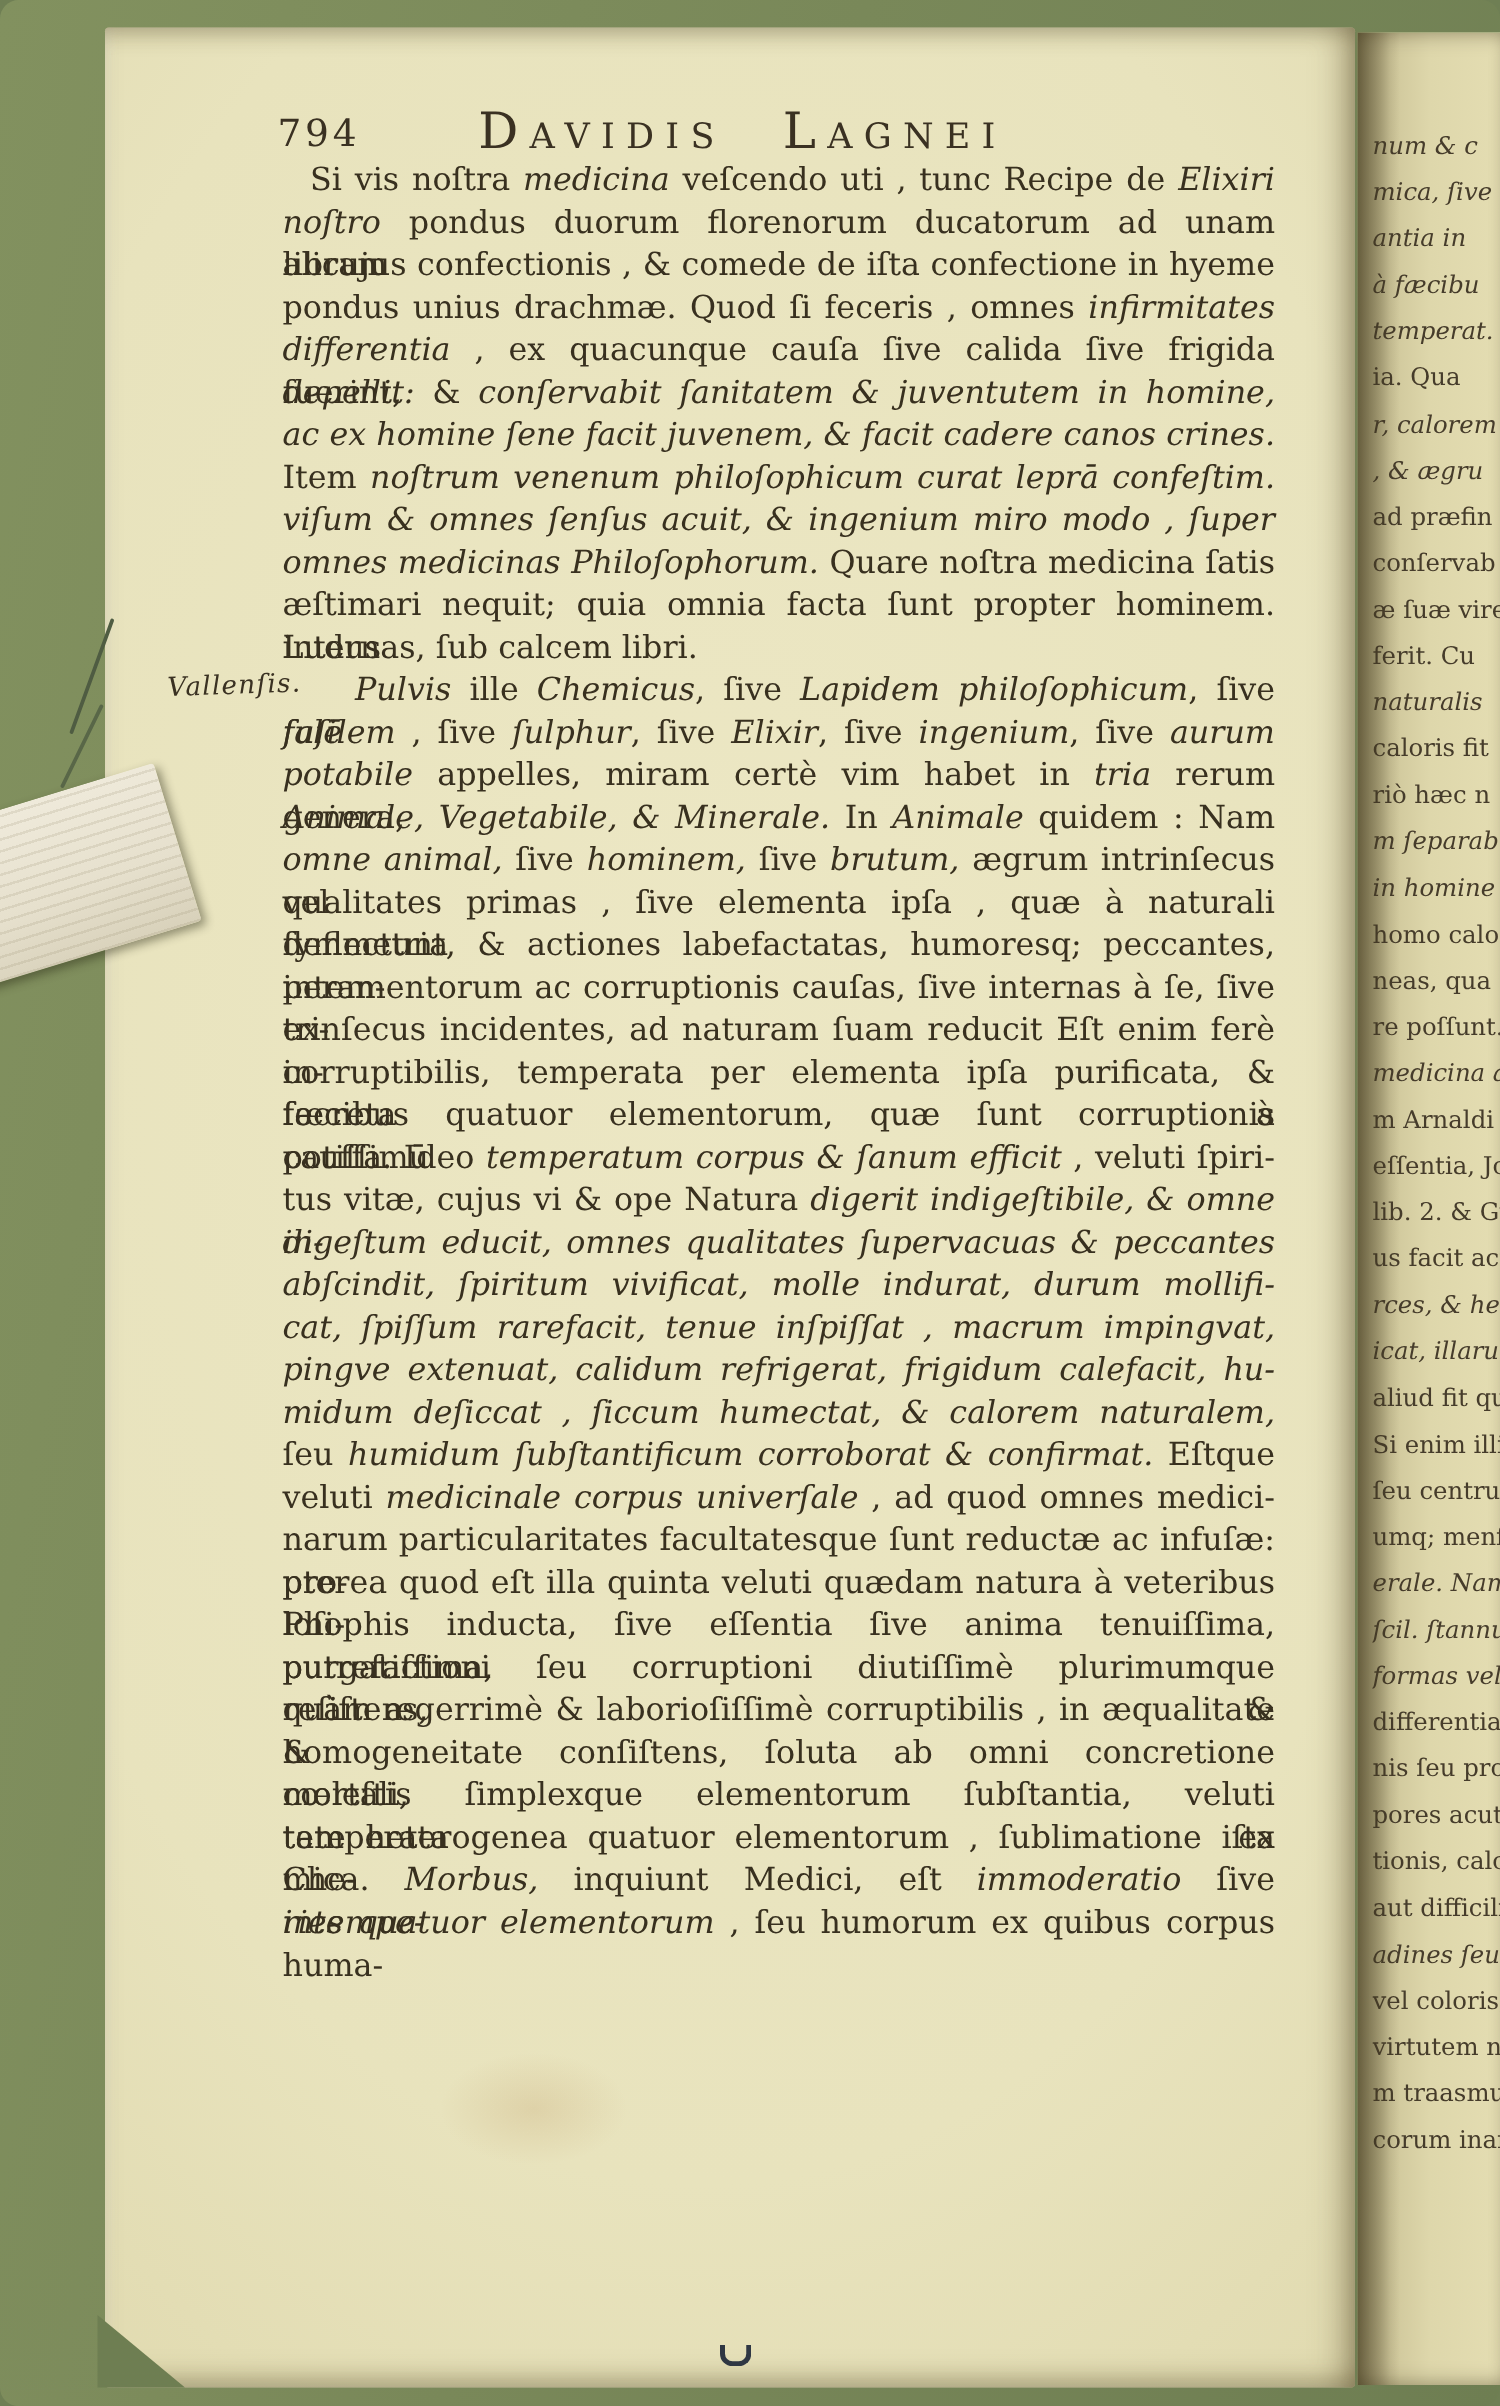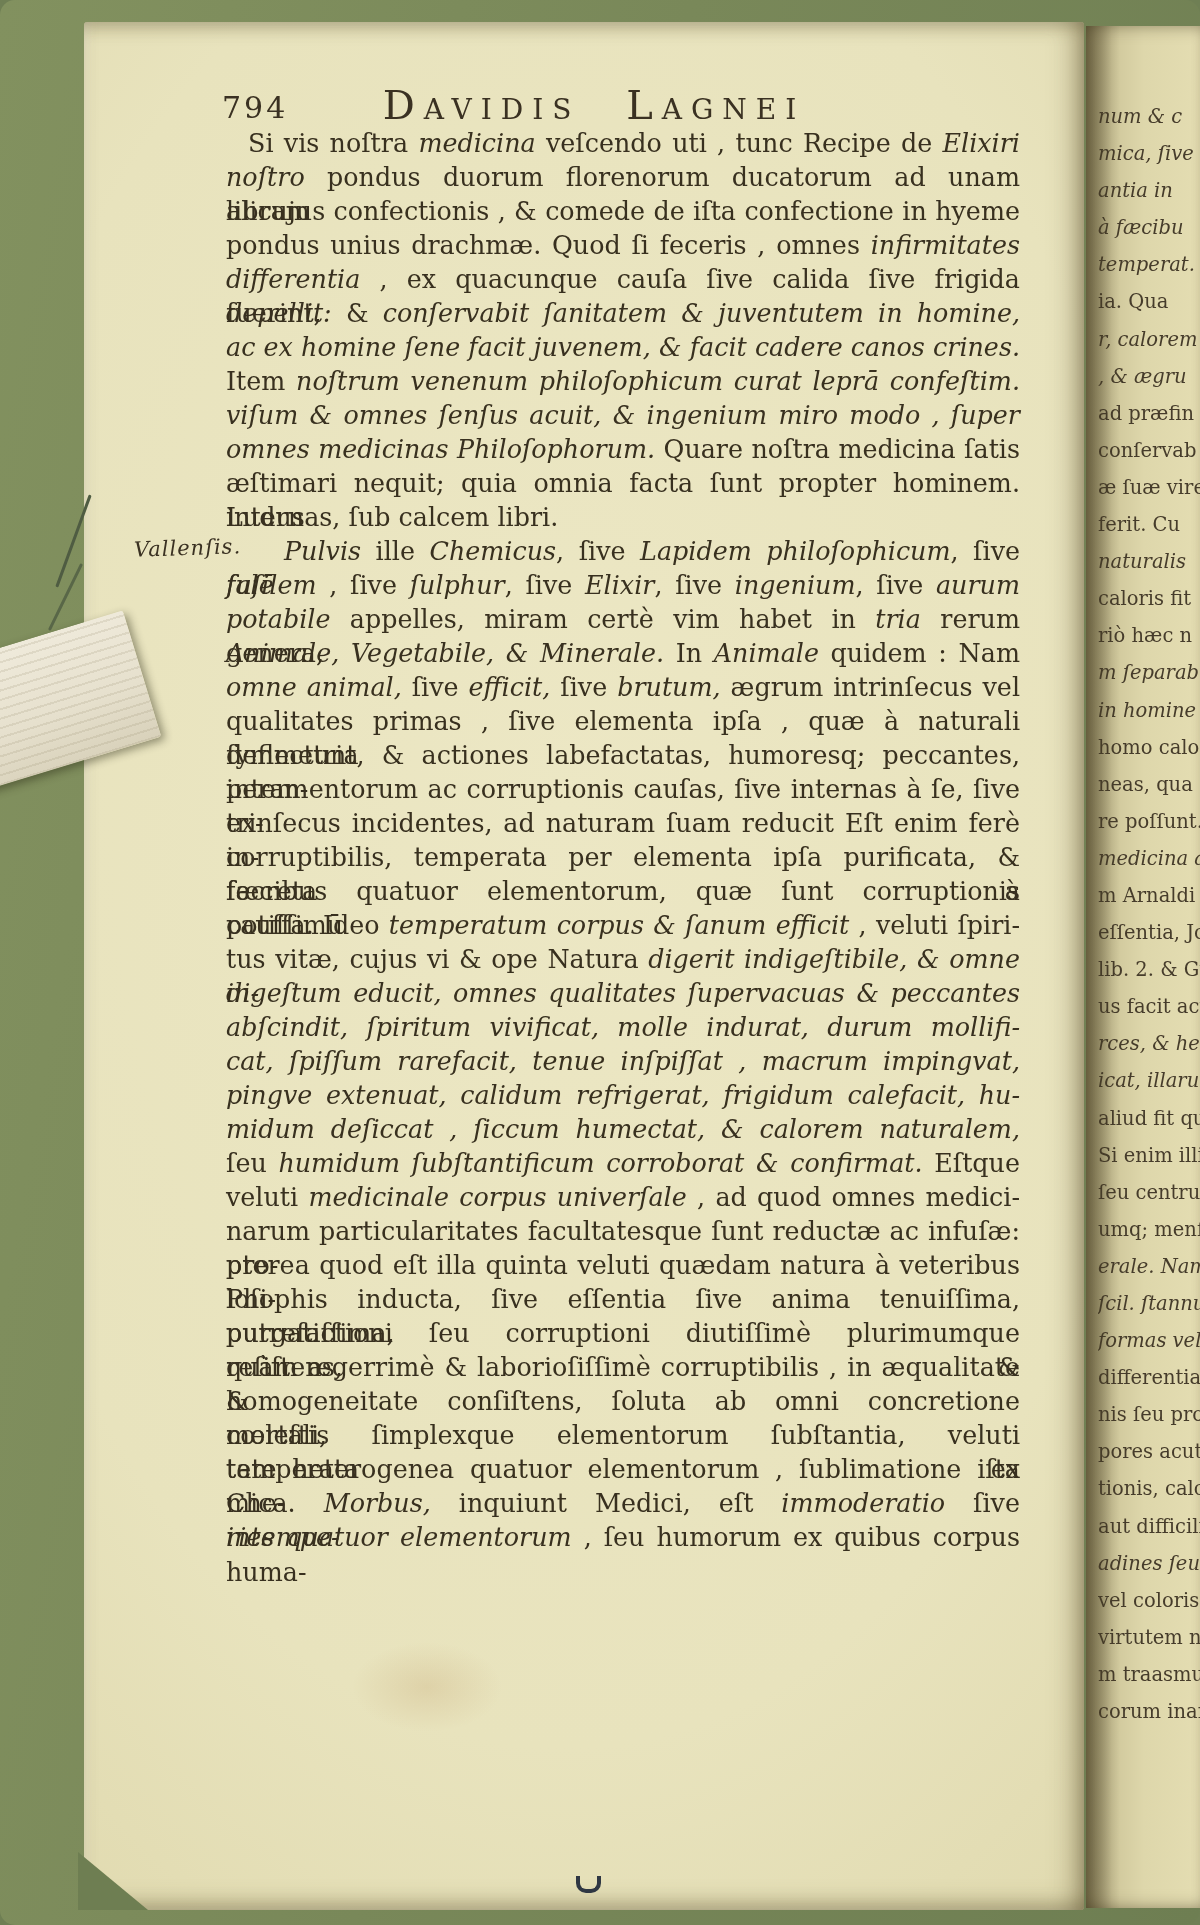--- a/index.html
+++ b/index.html
@@ -96,21 +96,21 @@
         <div class="line j"><span class="i">ac ex homine ſene facit juvenem, &amp; facit cadere canos crines.</span></div>
         <div class="line j"><span>Item </span><span class="i">noſtrum venenum philoſophicum curat leprā confeſtim.</span></div>
         <div class="line j"><span class="i">viſum &amp; omnes ſenſus acuit, &amp; ingenium miro modo , ſuper</span></div>
         <div class="line j"><span class="i">omnes medicinas Philoſophorum.</span><span>  Quare noſtra medicina ſatis</span></div>
         <div class="line j"><span>æſtimari nequit; quia omnia facta ſunt propter hominem.  Ludus</span></div>
         <div class="line"><span>internas, ſub calcem libri.</span></div>
         <div class="line j" style="text-indent: 58px;"><span class="i">Pulvis</span><span> ille </span><span class="i">Chemicus</span><span>, ſive </span><span class="i">Lapidem philoſophicum</span><span>, ſive </span><span class="i">ſalē</span></div>
         <div class="line j"><span class="i">fuſilem</span><span> , ſive </span><span class="i">ſulphur</span><span>, ſive </span><span class="i">Elixir</span><span>, ſive </span><span class="i">ingenium</span><span>, ſive </span><span class="i">aurum</span></div>
         <div class="line j"><span class="i">potabile</span><span> appelles, miram certè vim habet in </span><span class="i">tria</span><span> rerum genera,</span></div>
         <div class="line j"><span class="i">Animale, Vegetabile, &amp; Minerale.</span><span> In </span><span class="i">Animale</span><span> quidem :  Nam</span></div>
-        <div class="line j"><span class="i">omne animal,</span><span> ſive </span><span class="i">efficit,</span><span> ſive </span><span class="i">brutum,</span><span> ægrum intrinſecus vel</span></div>
+        <div class="line j"><span class="i">omne animal,</span><span> ſive </span><span class="i">hominem,</span><span> ſive </span><span class="i">brutum,</span><span> ægrum intrinſecus vel</span></div>
         <div class="line j"><span>qualitates primas , ſive elementa ipſa ,  quæ à naturali ſymmetria</span></div>
         <div class="line j"><span>deflectunt, &amp; actiones labefactatas, humoresq; peccantes, intem-</span></div>
         <div class="line j"><span>peramentorum ac corruptionis cauſas, ſive internas à ſe, ſive ex-</span></div>
         <div class="line j"><span>trinſecus incidentes, ad naturam ſuam reducit    Eſt enim ferè in-</span></div>
         <div class="line j"><span>corruptibilis, temperata per elementa ipſa purificata, &amp; ſecreta à</span></div>
         <div class="line j"><span>fæcibus quatuor elementorum, quæ ſunt corruptionis potiſſimū</span></div>
         <div class="line j"><span>cauſſa.  Ideo </span><span class="i">temperatum corpus &amp; ſanum efficit</span><span> , veluti ſpiri-</span></div>
         <div class="line j"><span>tus vitæ, cujus vi &amp; ope Natura </span><span class="i">digerit indigeſtibile, &amp; omne in-</span></div>
         <div class="line j"><span class="i">digeſtum educit, omnes qualitates ſupervacuas &amp; peccantes</span></div>
         <div class="line j"><span class="i">abſcindit, ſpiritum vivificat, molle indurat, durum mollifi-</span></div>

